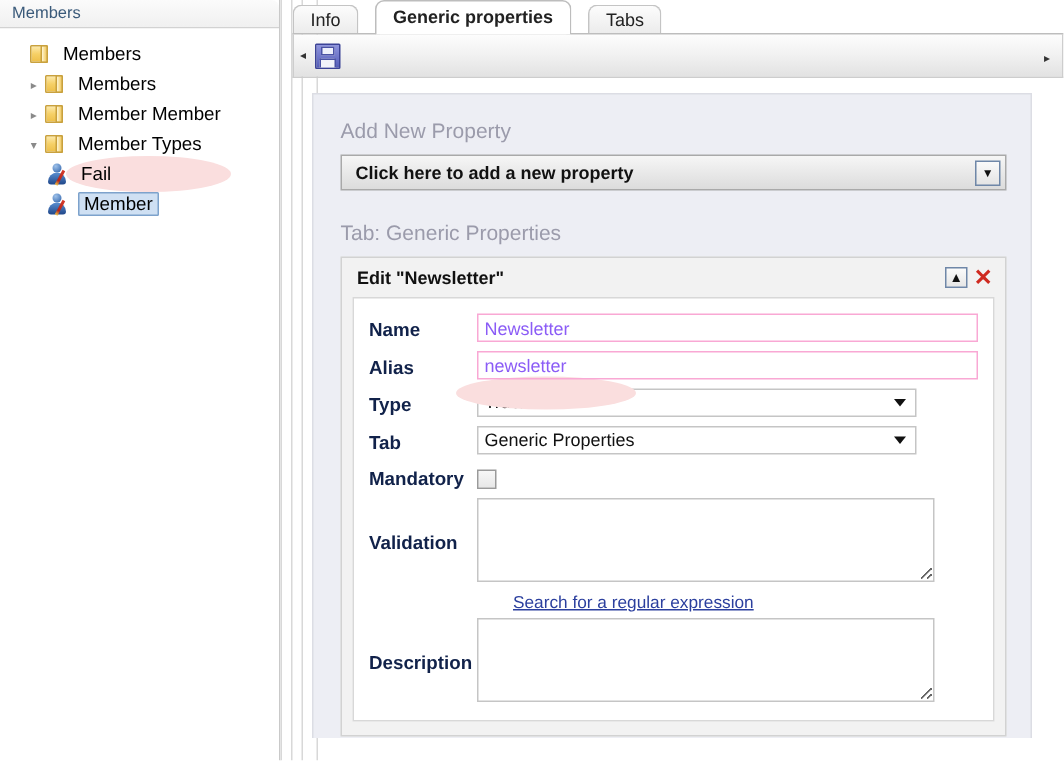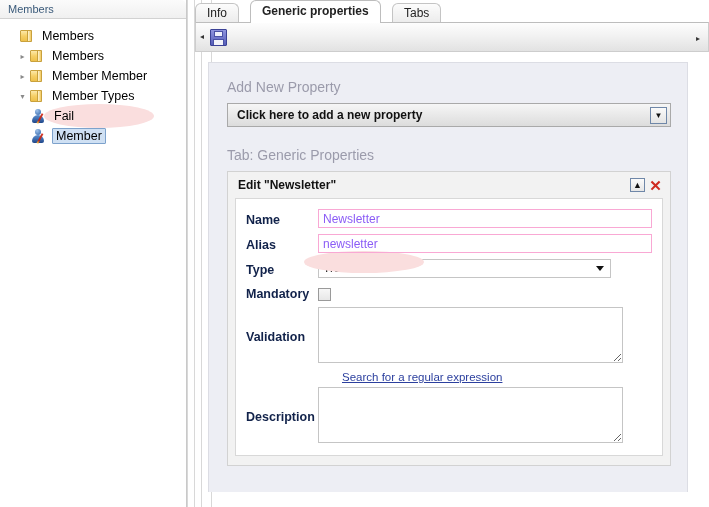--- a/index.html
+++ b/index.html
@@ -545,20 +545,27 @@
         </div>
 
         <div class="frow">
           <span class="flabel">Type</span>
           <div class="fselect">
             <span>True/false</span>
             <span class="caret-down"></span>
           </div>
         </div>
 
+        <div class="frow">
+          <span class="flabel">Tab</span>
+          <div class="fselect">
+            <span>Generic Properties</span>
+            <span class="caret-down"></span>
+          </div>
+        </div>
 
         <div class="frow">
           <span class="flabel">Mandatory</span>
           <span class="fcheck"></span>
         </div>
 
         <div class="frow">
           <span class="flabel">Validation</span>
           <textarea class="ftextarea" style=""></textarea>
         </div>

